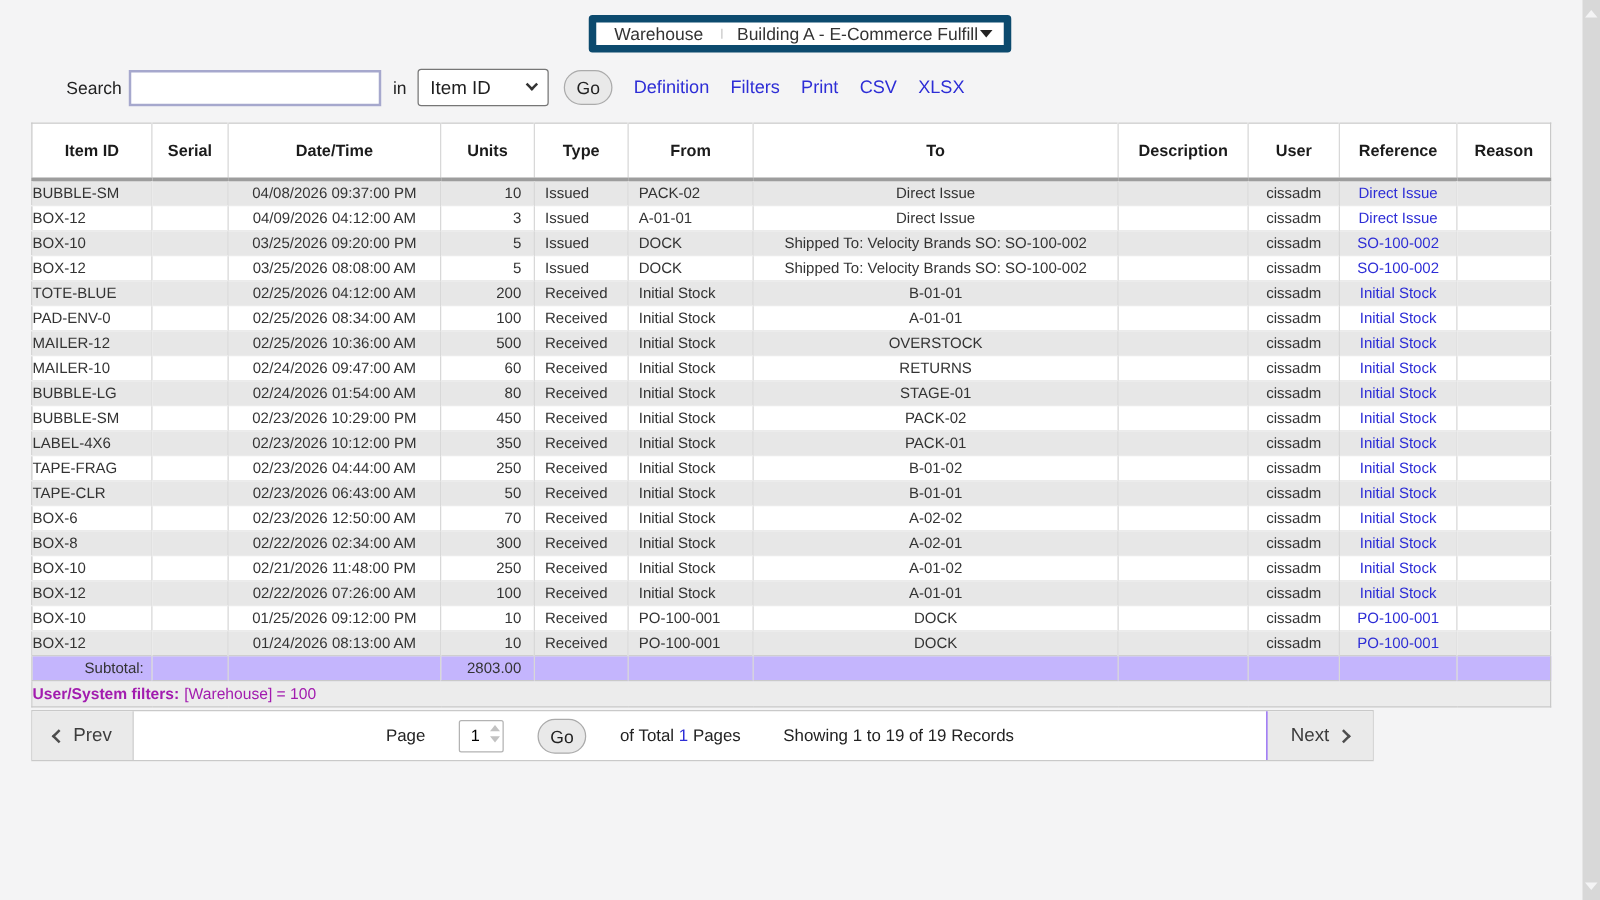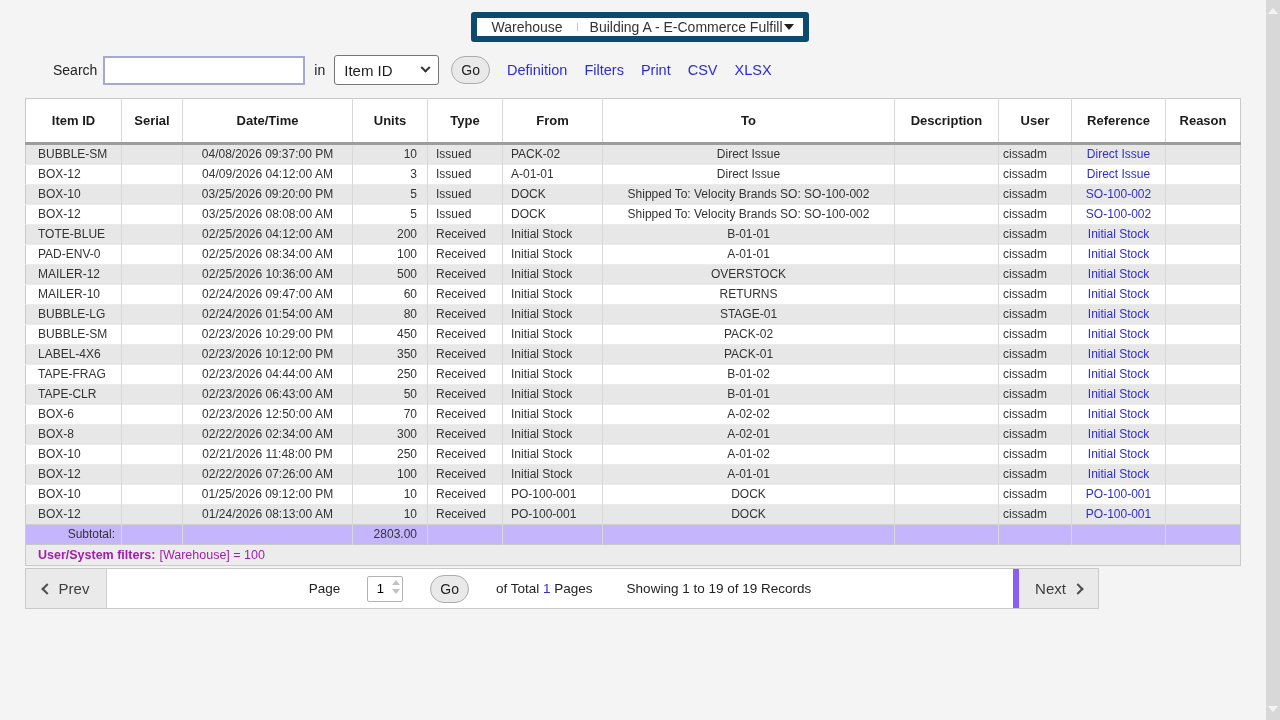--- a/index.html
+++ b/index.html
@@ -62,26 +62,26 @@
     height:45px; font-size:13px; font-weight:bold; color:#1b1b1b;
     text-align:center; vertical-align:middle; background:#fff;
     border-bottom:3px solid #9d9d9d;
   }
   .grid th + th, .grid td + td { border-left:1px solid #d8d8d8; }
   .grid tbody td {
     height:19px; line-height:19px; white-space:nowrap; overflow:hidden;
     border-top:1px solid #ebebeb; padding:0 4px;
   }
   .grid tbody tr:nth-child(odd) td { background:#e7e7e7; }
-  .grid td:nth-child(1) { text-align:left; padding-left:12px; }
+  .grid td:nth-child(1) { text-align:left; padding-left:0; }
   .grid td:nth-child(3) { text-align:center; }
   .grid td:nth-child(4) { text-align:right; padding-right:10px; }
   .grid td:nth-child(5), .grid td:nth-child(6) { text-align:left; padding-left:8px; }
   .grid td:nth-child(7) { text-align:center; }
-  .grid td:nth-child(9) { text-align:left; }
+  .grid td:nth-child(9) { text-align:center; }
   .grid td:nth-child(10) { text-align:center; }
   .ref-link { color:var(--link); text-decoration:none; cursor:pointer; }
 
   .grid tfoot td { background:#c4b5fd; }
   .subtotal-row td { height:19px; line-height:19px; border-top:1px solid #cfcfcf; padding:0 4px; }
   .subtotal-row td:first-child { text-align:right; padding-right:6px; }
   .subtotal-row td:nth-child(4) { text-align:right; padding-right:10px; }
   .filter-row td {
     height:20px; line-height:20px; background:#ececec !important; text-align:center;
     border-top:1px solid #c9c9c9; font-size:12.5px; color:#a21caf;
@@ -91,21 +91,21 @@
   
   .pager {
     width:1074px; height:41px; margin:2px 0 0 25px; background:#fff;
     border:1px solid #c9c9c9; display:flex; align-items:stretch;
   }
   .pager-btn {
     background:#eaeaea; display:flex; align-items:center; justify-content:center;
     gap:8px; font-size:15px; color:#3d3d3d; cursor:pointer;
   }
   .pager-prev { width:81px; border-right:1px solid #cfcfcf; }
-  .pager-next { width:85px; border-left:6px solid #8b5cf6; margin-left:auto; }
+  .pager-next { width:85px; border-left:1px solid #8b5cf6; margin-left:auto; }
   .chev-left  { width:8px; height:8px; border-left:2px solid #4d4d4d; border-bottom:2px solid #4d4d4d; transform:rotate(45deg); }
   .chev-right { width:8px; height:8px; border-right:2px solid #4d4d4d; border-top:2px solid #4d4d4d; transform:rotate(45deg); }
   .pager-mid { flex:1; display:flex; align-items:center; justify-content:center; gap:27px; font-size:13.5px; color:#222; }
   .page-input-wrap { position:relative; width:36px; height:26px; }
   .page-input {
     width:36px; height:26px; border:1px solid #b3b3b3; border-radius:2px; background:#fff;
     text-align:center; font:13px "Liberation Sans", sans-serif; padding-right:10px; outline:none;
   }
   .spinner { position:absolute; right:3px; top:4px; display:flex; flex-direction:column; gap:4px; }
   .spin-up   { width:0; height:0; border-left:4px solid transparent; border-right:4px solid transparent; border-bottom:5px solid #c2c2c2; }

